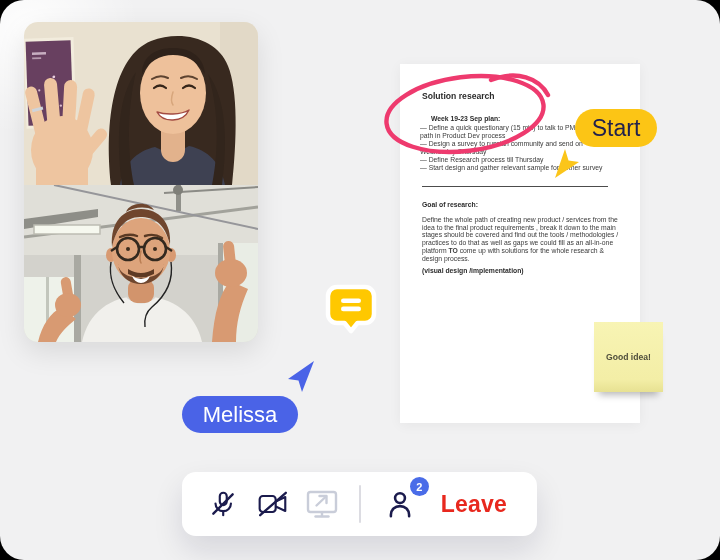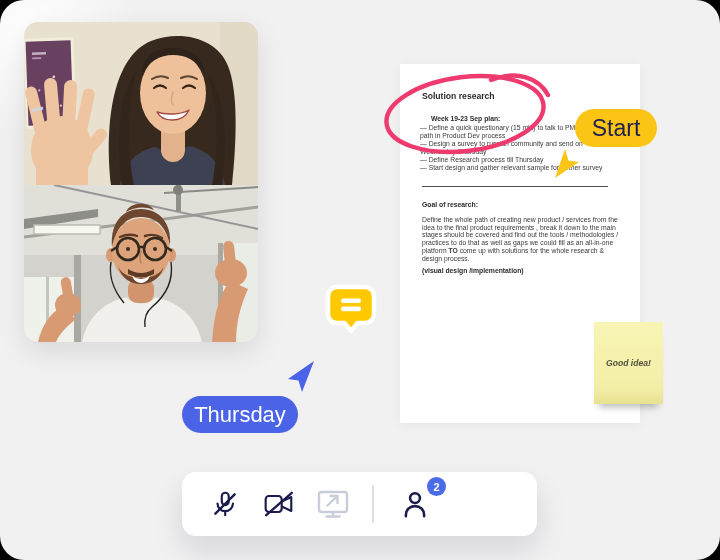--- a/index.html
+++ b/index.html
@@ -31,25 +31,25 @@
   .pill{position:absolute;display:flex;align-items:center;justify-content:center;border-radius:20px;}
   .pill-matt{left:575px;top:109px;width:82px;height:38px;background:#fcc515;color:#21214d;
     font-size:23px;font-weight:500;}
   .pill-melissa{left:182px;top:396px;width:116px;height:37px;background:#4a63e7;color:#fff;
     font-size:22px;font-weight:500;}
   
   .cursor{position:absolute;pointer-events:none;}
   .cursor-yellow{left:553px;top:148px;}
   .cursor-blue{left:286px;top:360px;}
   .chat{position:absolute;left:324px;top:281px;width:54px;height:53px;}
-  .sticky{position:absolute;left:594px;top:322px;width:69px;height:82px;
+  .sticky{position:absolute;left:594px;top:322px;width:69px;height:70px;
     background:linear-gradient(#f8f4b4, #f3eea6 82%, #e7e192);
     box-shadow:0 8px 7px -5px rgba(0,0,0,.28);
     display:flex;align-items:center;justify-content:center;
-    font-size:8.6px;font-weight:600;color:#4f4e3c;font-style:italic;}
+    font-size:8.6px;font-weight:600;color:#4f4e3c;}
   
   .toolbar{position:absolute;left:182px;top:472px;width:355px;height:64px;background:#fff;
     border-radius:14px;box-shadow:0 14px 30px rgba(20,20,60,.12);
     display:flex;align-items:center;padding:0 24px;box-sizing:border-box;}
   .tbtn{background:none;border:none;padding:0;margin:0;width:38px;height:38px;
     display:flex;align-items:center;justify-content:center;cursor:pointer;}
   .tbtn + .tbtn{margin-left:16px;}
   .tb-divider{width:2px;height:38px;background:#dcdce2;margin:0 20px;border-radius:1px;}
   .people-btn{position:relative;margin-left:2px;}
   .badge{position:absolute;top:-8px;right:-12px;width:19px;height:19px;border-radius:50%;
@@ -188,21 +188,21 @@
   </div>
 
   <div class="sticky">
     <span>Good idea!</span>
   </div>
 
   <svg class="cursor cursor-blue" width="30" height="33" viewBox="0 0 30 33">
     <polygon points="28,1 2,19 12.5,20.5 16,32" fill="#4a63e7"></polygon>
   </svg>
   <div class="pill pill-melissa">
-    <span>Thursday</span>
+    <span>Melissa</span>
   </div>
 
   <div class="toolbar">
     <button class="tbtn">
       <svg width="30" height="30" viewBox="0 0 28 28">
         <g fill="none" stroke="#1b1b4d" stroke-width="2" stroke-linecap="round" stroke-linejoin="round">
           <rect x="11" y="3.5" width="6.5" height="11.5" rx="3.25"></rect>
           <path d="M7 13.5 a7.2 7.2 0 0 0 14.4 0"></path>
           <path d="M14.2 21 v3.5"></path>
           <path d="M5 23 L23 5" stroke-width="2.2"></path>
@@ -232,15 +232,16 @@
     <div class="tb-divider"></div>
     <button class="tbtn people-btn">
       <svg width="28" height="30" viewBox="0 0 26 28">
         <g fill="none" stroke="#1b1b4d" stroke-width="2.4" stroke-linecap="round">
           <circle cx="13" cy="8.5" r="4.6"></circle>
           <path d="M4.5 25.5 V24 c0 -4.8 3.8 -8 8.5 -8 s8.5 3.2 8.5 8 v1.5"></path>
         </g>
       </svg>
       <span class="badge">2</span>
     </button>
+    <button class="leave-btn">Leave</button>
   </div>
 
 </div>
 
 </body></html>

